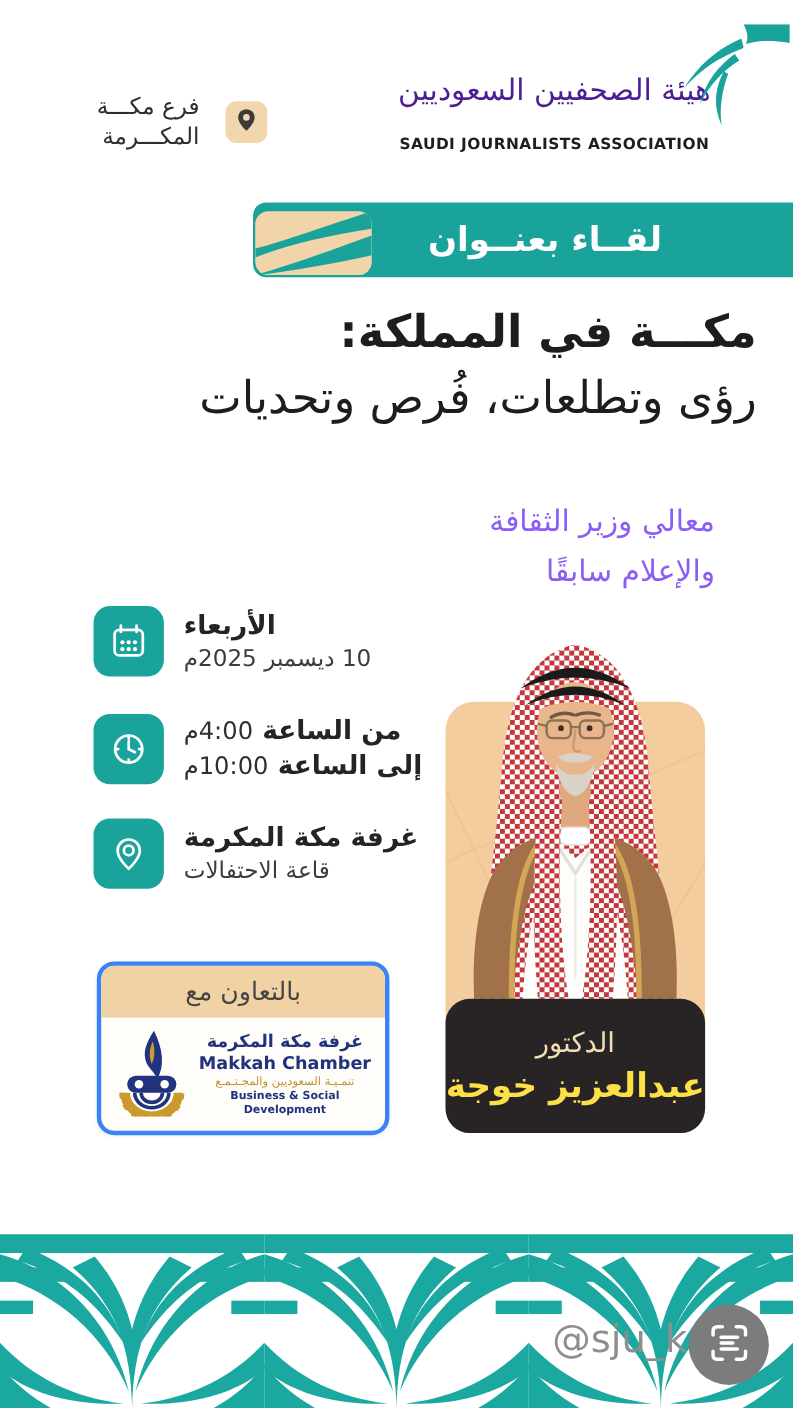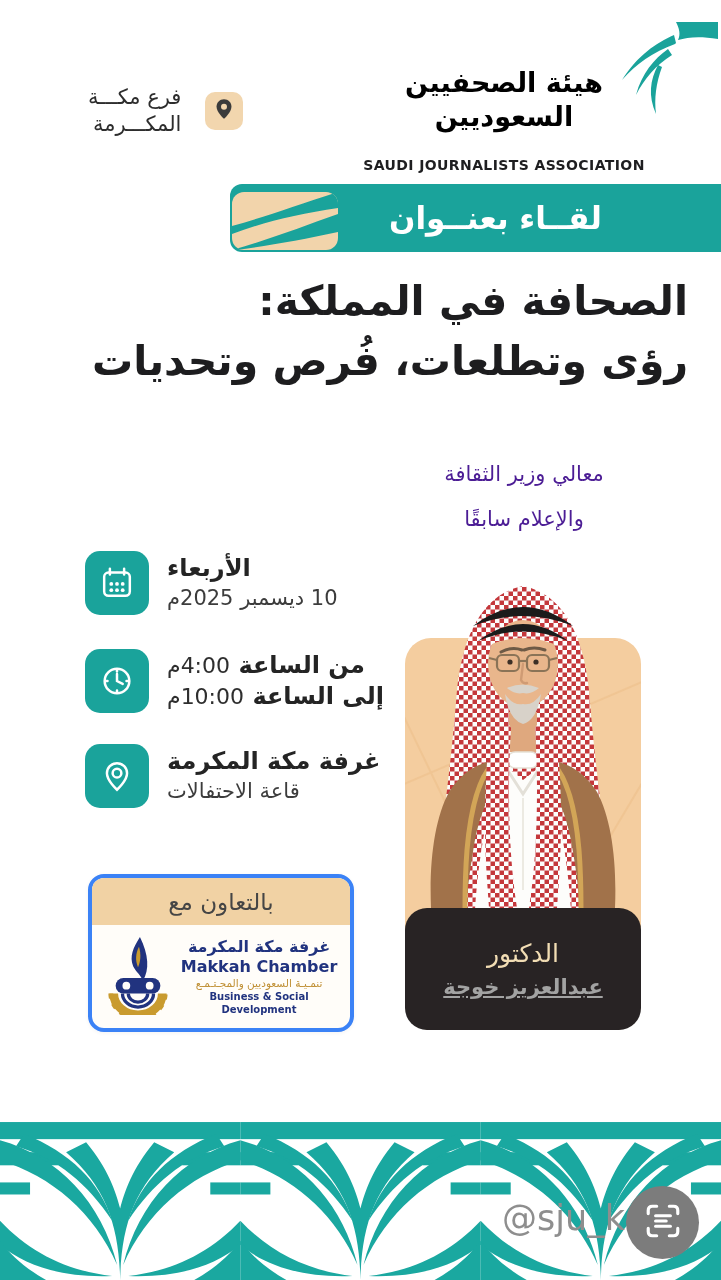--- a/index.html
+++ b/index.html
@@ -5,36 +5,36 @@
   html,body{margin:0;padding:0;background:#ffffff;}
   .poster{
     position:relative;width:721px;height:1280px;overflow:hidden;background:#ffffff;
     font-family:"DejaVu Sans","Liberation Sans",sans-serif;color:#222;
   }
   
   .branch{position:absolute;top:84px;left:88px;display:flex;align-items:center;gap:24px;}
   .branch-text{direction:rtl;text-align:right;font-size:21px;line-height:27px;color:#2d2d2d;}
   .branch-icon{width:38px;height:38px;background:#f2d6ae;border-radius:10px;display:flex;align-items:center;justify-content:center;flex:0 0 auto;}
   .logo{position:absolute;top:66px;left:348px;width:312px;text-align:center;}
-  .logo-ar{direction:rtl;font-size:27px;font-weight:bold;color:#000000;line-height:34px;}
+  .logo-ar{direction:rtl;font-size:27px;font-weight:normal;color:#4c1d95;line-height:34px;}
   .logo-en{font-size:14px;font-weight:bold;color:#1e1e20;letter-spacing:.4px;margin-top:23px;}
   .logo-mark{position:absolute;left:596px;top:22px;width:122px;height:92px;}
   
   .banner{position:absolute;top:184px;left:230px;right:0;height:66px;}
   .banner-bar{position:absolute;left:0;right:0;top:0;height:68px;background:#1aa39b;border-radius:12px 0 0 12px;
     display:flex;align-items:center;justify-content:center;}
   .banner-label{direction:rtl;color:#fff;font-size:31px;font-weight:600;padding-left:40px;}
   .banner-cap{position:absolute;left:2px;top:8px;width:106px;height:58px;background:#f2d4ab;border-radius:12px;overflow:hidden;}
   
   .title{position:absolute;top:272px;right:33px;direction:rtl;text-align:right;color:#1d1d1f;}
   .title-line1{font-size:41px;font-weight:bold;line-height:58px;}
-  .title-line2{font-size:41px;font-weight:bold;line-height:62px;}
-  
-  .guest-role{position:absolute;top:452px;left:398px;width:252px;direction:rtl;text-align:center;
-    font-size:21px;line-height:45px;color:#4c1d95;}
+  .title-line2{font-size:41px;font-weight:normal;line-height:62px;}
+  
+  .guest-role{position:absolute;top:452px;left:398px;width:252px;direction:rtl;
+    font-size:27px;line-height:45px;color:#8b5cf6;}
   
   .info-row{position:absolute;left:85px;display:flex;align-items:center;gap:18px;}
   .row-date{top:551px;}.row-time{top:649px;}.row-venue{top:744px;}
   .info-icon{width:64px;height:64px;background:#1aa39b;border-radius:15px;display:flex;align-items:center;justify-content:center;flex:0 0 auto;}
   .info-text{direction:rtl;text-align:left;}
   .info-strong{font-size:24px;font-weight:bold;color:#242424;line-height:31px;}
   .info-sub{font-size:21px;color:#3c3c3c;line-height:29px;}
   .info-val{font-weight:normal;font-size:22px;color:#2e2e2e;}
   
   .coop{position:absolute;left:88px;top:874px;width:258px;border-radius:16px;background:#fffdf9;
@@ -47,21 +47,21 @@
   .partner-en{font-size:16px;font-weight:bold;color:#21337f;line-height:19px;}
   .partner-tag-ar{direction:rtl;font-size:10.5px;color:#c09035;line-height:14px;letter-spacing:.5px;}
   .partner-tag-en{font-size:10px;font-weight:bold;color:#21337f;line-height:13px;}
   
   .photo{position:absolute;left:405px;top:560px;width:236px;height:470px;padding-left:16px;}
   .photo-bg{position:absolute;left:0;top:78px;width:236px;height:392px;background:#f4cd9f;border-radius:26px;overflow:hidden;}
   .photo-person{position:absolute;left:0;top:0;width:236px;height:470px;}
   .name-card{position:absolute;left:0;bottom:0;width:236px;height:122px;background:#282324;border-radius:22px;
     display:flex;flex-direction:column;align-items:center;justify-content:center;gap:7px;}
   .name-honorific{direction:rtl;font-size:25px;color:#f2ddb4;}
-  .name-main{direction:rtl;font-size:21px;font-weight:bold;color:#a3a3a3;text-decoration:underline;}
+  .name-main{direction:rtl;font-size:31px;font-weight:bold;color:#fde047;}
   
   .pattern{position:absolute;left:0;bottom:0;width:721px;height:166px;}
   .handle{position:absolute;left:502px;top:1198px;font-size:35px;color:#8e8e8e;}
   .scan-badge{position:absolute;left:626px;top:1186px;width:73px;height:73px;border-radius:50%;
     background:#7c7c7c;display:flex;align-items:center;justify-content:center;}
 </style>
 </head>
 <body>
 
 <div class="poster">
@@ -102,21 +102,21 @@
     </div>
     <div class="banner-cap">
       <svg width="106" height="58" viewBox="0 0 106 58">
         <path d="M0,34 C30,26 62,14 106,0 L106,16 C66,22 32,30 0,42 Z" fill="#1aa39b"></path>
         <path d="M0,58 C36,48 72,34 106,22 L106,40 C70,48 34,54 4,58 Z" fill="#1aa39b"></path>
       </svg>
     </div>
   </div>
 
   <div class="title">
-    <div class="title-line1">الصحافة في المملكة:</div>
+    <div class="title-line1">مكـــة في المملكة:</div>
     <div class="title-line2">رؤى وتطلعات، فُرص وتحديات</div>
   </div>
 
   <div class="guest-role">
     <div>معالي وزير الثقافة</div>
     <div>والإعلام سابقًا</div>
   </div>
 
   <div class="info-row row-date">
     <div class="info-icon">

